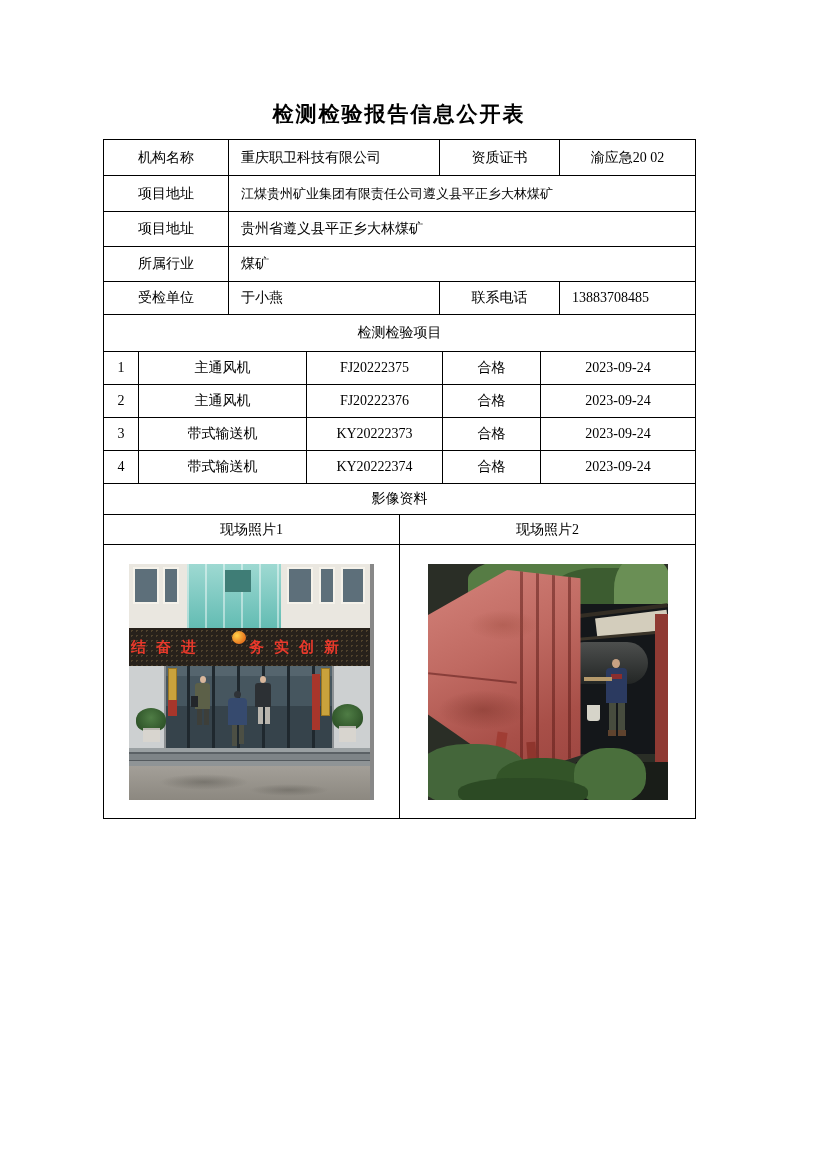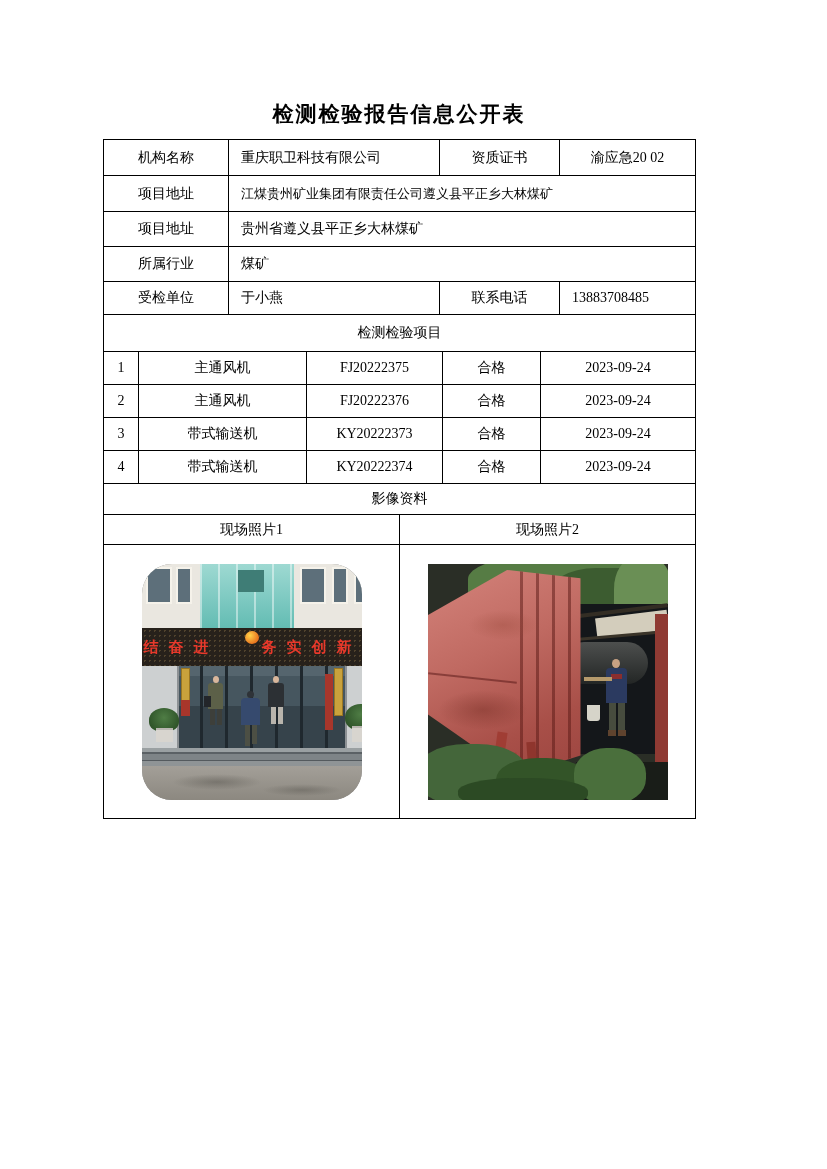--- a/index.html
+++ b/index.html
@@ -28,21 +28,21 @@
   tr.r-item  { height:33px; }
   tr.r-media-label { height:30px; }
   tr.r-photo { height:274px; }
   .seq-wrap { display:inline-block; width:1.1em; line-height:1.35; font-weight:bold; }
   td.photo-cell { vertical-align:top; }
 
   
   .photo { position:relative; overflow:hidden; margin:19px auto 0 auto; background:#888; }
   .photo, .photo * { box-sizing:border-box; }
   .photo div { position:absolute; }
-  .p1 { width:220px; height:236px;border-radius:30px; }
+  .p1 { width:245px; height:236px; }
   .p2 { width:240px; height:236px; }
 
   
   .p1-facade { left:0; top:0; width:241px; height:64px; background:#eae7e0; }
   .p1-glass  { left:58px; top:0; width:94px; height:64px;
                background:
                  repeating-linear-gradient(90deg, rgba(255,255,255,.45) 0 2px, rgba(255,255,255,0) 2px 18px),
                  linear-gradient(180deg,#9ed9d2,#63bcb3); }
   .p1-glass-dark { left:96px; top:6px; width:26px; height:22px; background:#3f7d76; }
   .win { background:#5d6f7a; border:2px solid #f5f2ea; }

